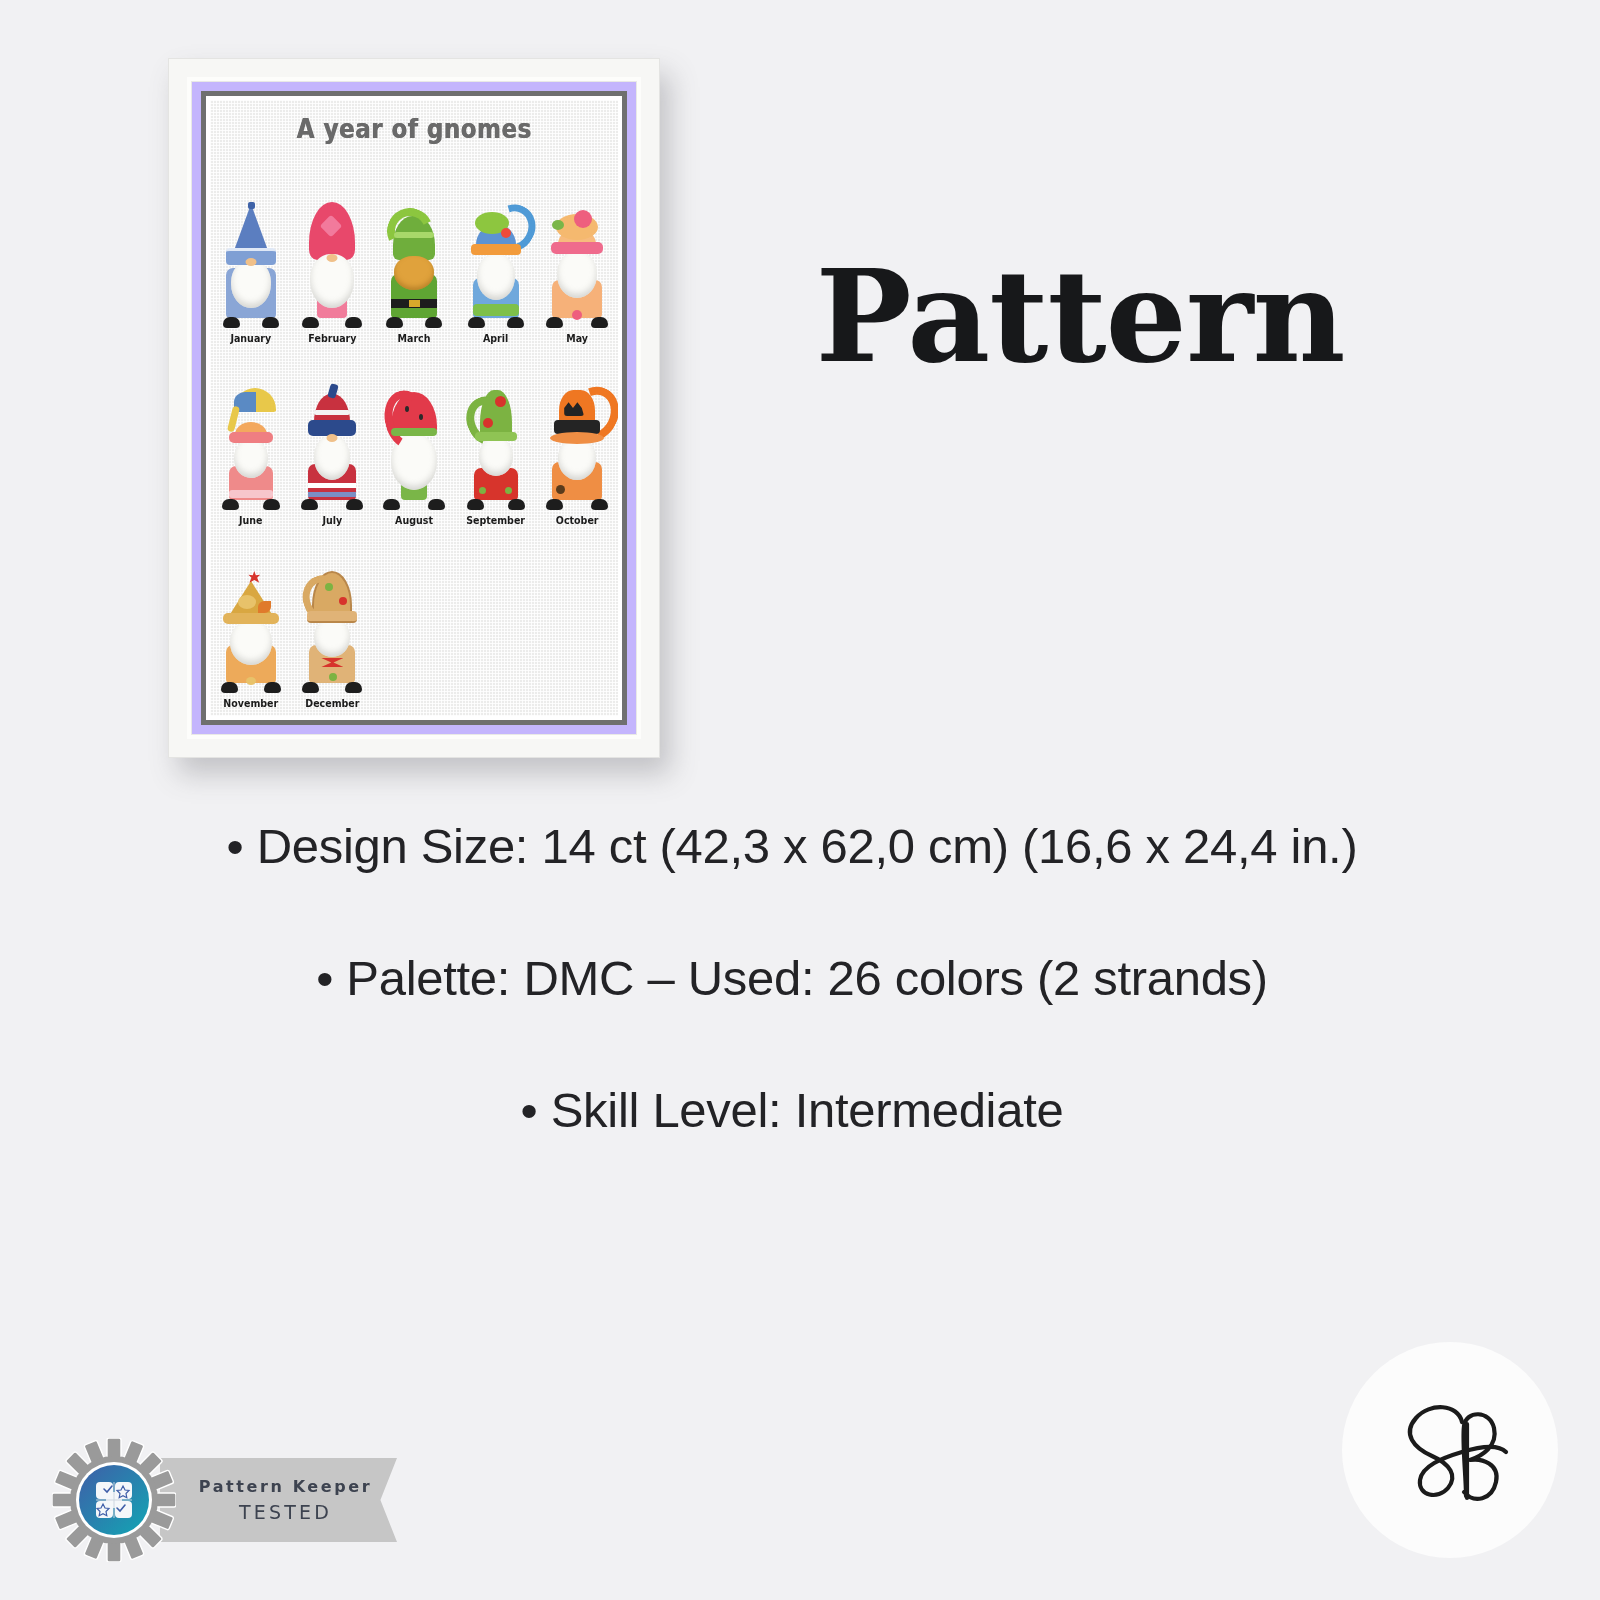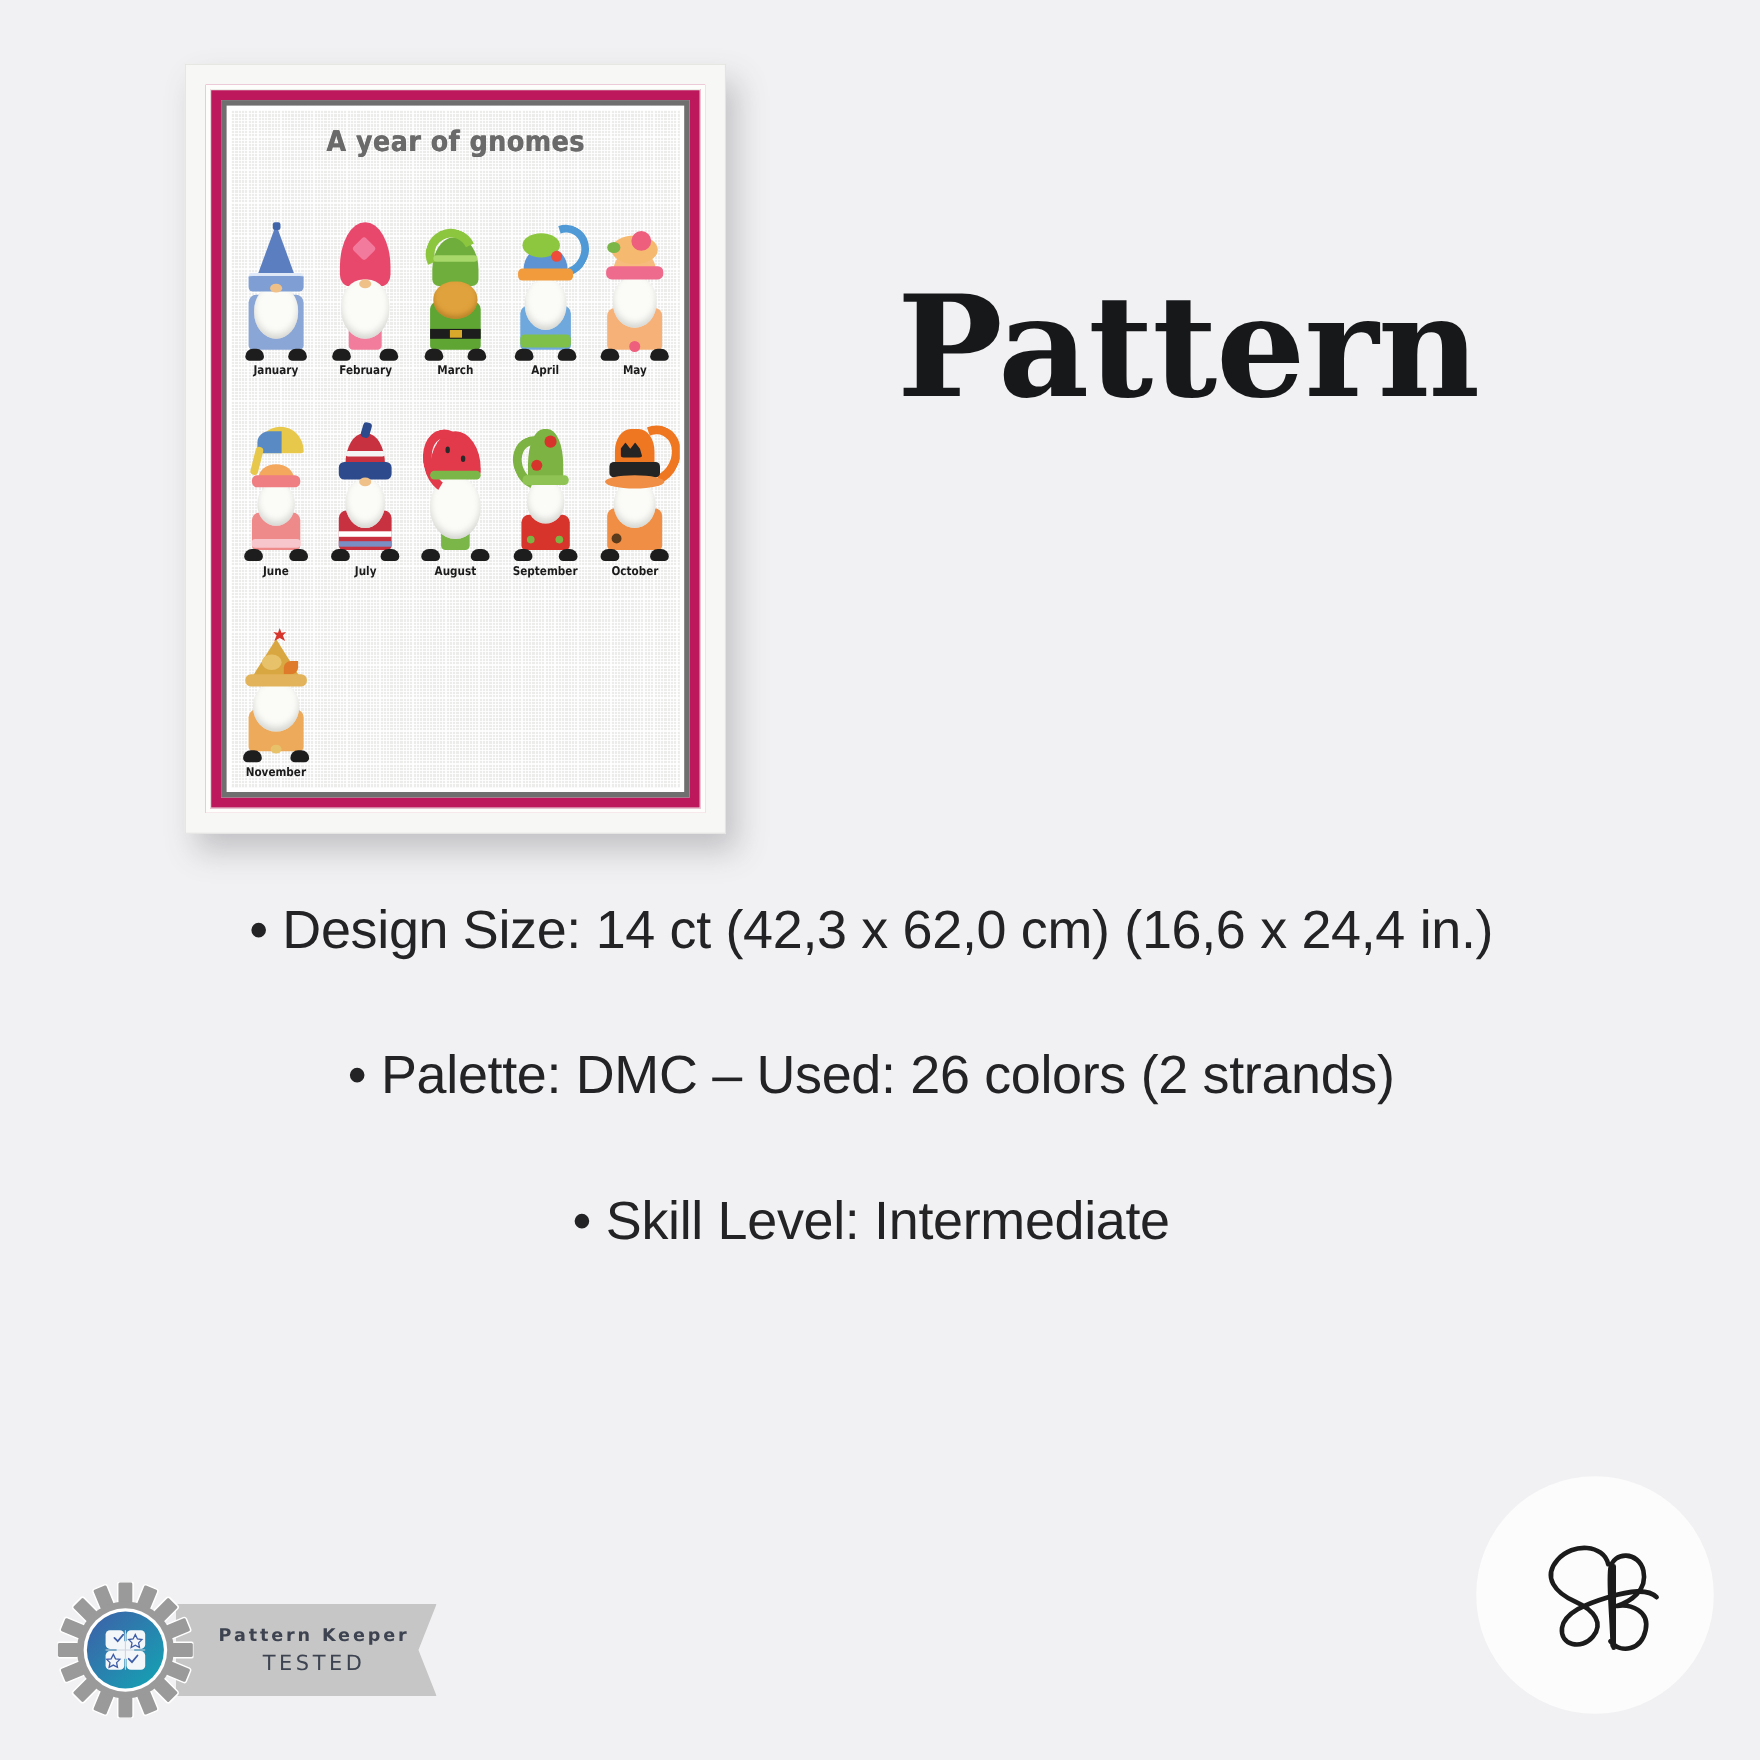--- a/index.html
+++ b/index.html
@@ -19,21 +19,21 @@
     background:#f7f7f5;
     border:1px solid #e4e4e2;
     box-shadow: 10px 16px 26px rgba(90,90,95,0.30);
     padding:18px;
     box-sizing:border-box;
   }
   #artwork-frame .frame-inner-bevel{
     width:100%;height:100%;
     box-sizing:border-box;
     border:4px solid #fdfdfb;
-    background:#be185d;
+    background:#c4b5fd;
     padding:10px;
     box-shadow: inset 0 0 0 1px #e9e9e6;
   }
   #artwork-frame .mat{
     width:100%;height:100%;
     box-sizing:border-box;
     border:5px solid #6f6f6f;
     background:#ffffff;
     padding:4px;
   }
@@ -358,20 +358,36 @@
               <div class="g-acc" style="top:46px;left:3px;width:56px;height:11px;background:#e2b35a;border-radius:5px;"></div>
               <div class="g-beard" style="top:54px;width:42px;height:44px;"></div>
               <div class="g-body" style="width:50px;height:38px;background:#edaa5a;"></div>
               <div class="g-acc" style="bottom:10px;left:26px;width:10px;height:8px;background:#e8c26a;border-radius:50%;z-index:6;"></div>
               <div class="g-boot l" style="left:1px;"></div>
               <div class="g-boot r" style="right:1px;"></div>
             </div>
             <div class="month-label">November</div>
           </div>
 
+          <div class="gnome-cell">
+            <div class="gnome-art">
+              <div class="g-acc" style="top:8px;left:2px;width:28px;height:34px;border:7px solid #d9a963;border-radius:50%;border-right-color:transparent;border-bottom-color:transparent;transform:rotate(-20deg);"></div>
+              <div class="g-hat" style="top:4px;width:40px;height:46px;background:#d9a963;border-radius:50% 50% 10% 10%/74% 74% 10% 10%;border:2px solid #b9874a;box-sizing:border-box;"></div>
+              <div class="g-acc" style="top:16px;left:24px;width:8px;height:8px;background:#7cb342;border-radius:50%;"></div>
+              <div class="g-acc" style="top:30px;left:38px;width:8px;height:8px;background:#d7342c;border-radius:50%;"></div>
+              <div class="g-acc" style="top:44px;left:6px;width:50px;height:10px;background:#e0b377;border-radius:4px;border-bottom:2px solid #b9874a;"></div>
+              <div class="g-beard" style="top:52px;width:36px;height:38px;"></div>
+              <div class="g-body" style="width:46px;height:38px;background:#e0b377;"></div>
+              <div class="g-acc" style="bottom:28px;left:20px;width:22px;height:9px;background:#d7342c;clip-path:polygon(0 0,45% 50%,0 100%,100% 100%,55% 50%,100% 0);z-index:6;"></div>
+              <div class="g-acc" style="bottom:14px;left:28px;width:8px;height:8px;background:#7cb342;border-radius:50%;z-index:6;"></div>
+              <div class="g-boot l" style="left:1px;"></div>
+              <div class="g-boot r" style="right:1px;"></div>
+            </div>
+            <div class="month-label">December</div>
+          </div>
 
         </div>
       </div>
     </div>
   </div>
 </div>
 
 <div id="pattern-details-heading">
   <span class="hl">Pattern</span>
 </div>

